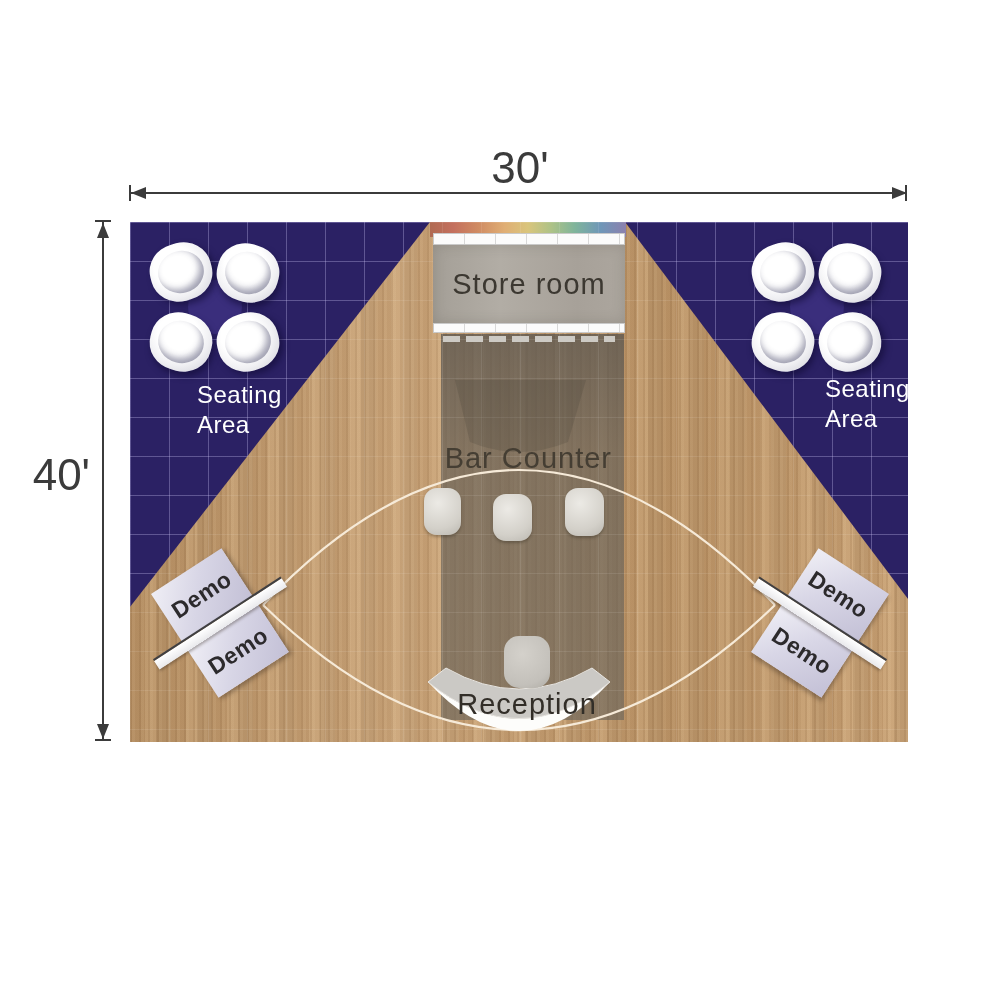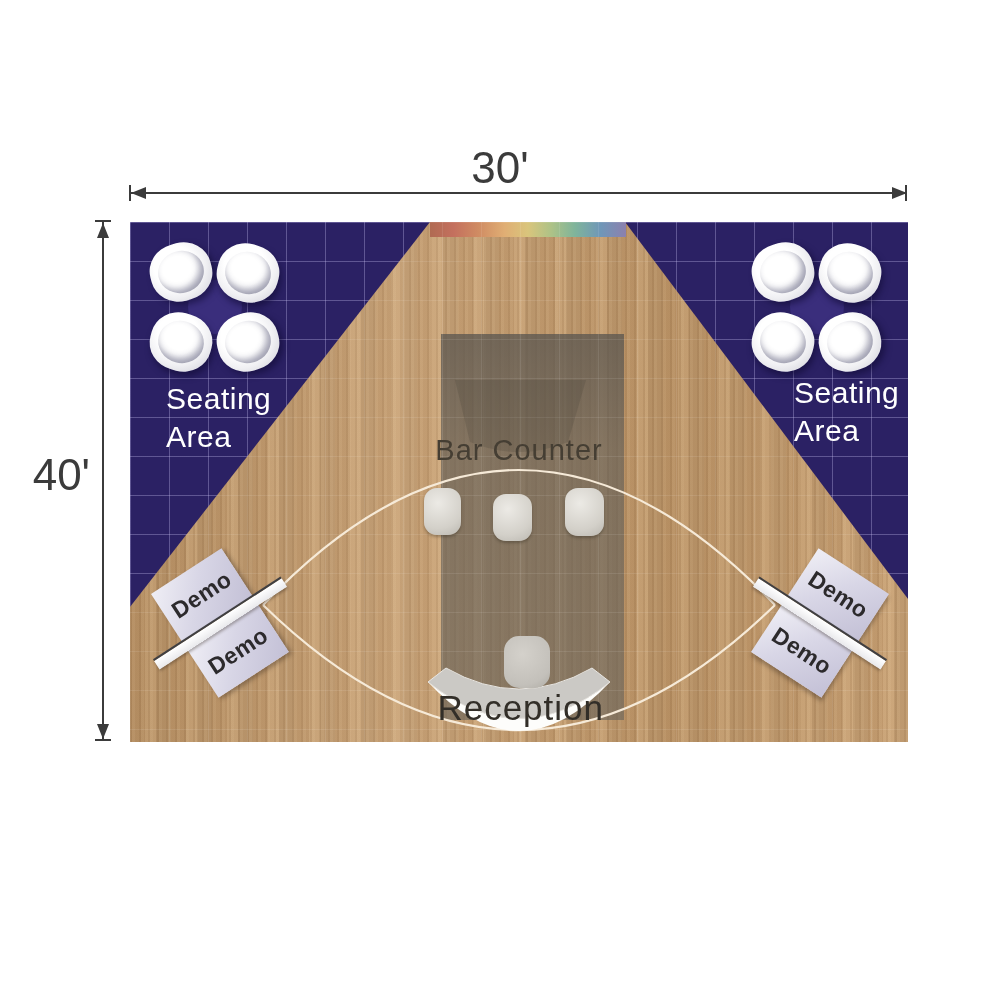--- a/index.html
+++ b/index.html
@@ -14,21 +14,21 @@
   .dim-v-line { position:absolute; left:102px; top:222px; width:2px; height:518px; background:#3b3b3b; }
   .tick-v { position:absolute; width:2px; height:16px; background:#3b3b3b; }
   .tick-h { position:absolute; width:16px; height:2px; background:#3b3b3b; }
   .tick-tl { left:129px; top:185px; } .tick-tr { left:905px; top:185px; }
   .tick-lt { left:95px; top:220px; } .tick-lb { left:95px; top:739px; }
   .arr { position:absolute; width:0; height:0; }
   .arr-left  { left:131px; top:187px; border-top:6px solid transparent; border-bottom:6px solid transparent; border-right:15px solid #3b3b3b; }
   .arr-right { left:892px; top:187px; border-top:6px solid transparent; border-bottom:6px solid transparent; border-left:15px solid #3b3b3b; }
   .arr-up    { left:97px; top:223px; border-left:6px solid transparent; border-right:6px solid transparent; border-bottom:15px solid #3b3b3b; }
   .arr-down  { left:97px; top:724px; border-left:6px solid transparent; border-right:6px solid transparent; border-top:15px solid #3b3b3b; }
-  .dim-h-label { position:absolute; left:420px; top:143px; width:160px; text-align:center; font-size:44px; color:#3b3b3b; }
+  .dim-h-label { position:absolute; left:440px; top:143px; width:160px; text-align:center; font-size:44px; color:#3b3b3b; }
   .dim-v-label { position:absolute; left:14px; top:450px; width:76px; text-align:right; font-size:44px; color:#3b3b3b; }
 
   
   .plan { position:absolute; left:130px; top:222px; width:778px; height:520px; overflow:hidden; }
   .layer { position:absolute; inset:0; }
 
   .carpet {
     background-color:#2b2164;
     background-image:
       linear-gradient(rgba(175,164,232,0.28) 1px, transparent 1px),
@@ -84,22 +84,22 @@
     background:linear-gradient(90deg,#a49f97,#b2ada5 35%,#a7a199 75%,#aca69e);
     font-size:29px; color:#3c3831; letter-spacing:1px;
     box-shadow:inset 0 0 14px rgba(60,55,45,0.18);
   }
   .store-bar-bottom { height:10px; }
   .store-dashes {
     margin:3px 10px 0; height:6px;
     background:repeating-linear-gradient(90deg,#cdcac4 0 17px, transparent 17px 23px);
   }
 
-  .bar-label { position:absolute; left:296px; top:212px; width:186px; text-align:center; font-size:29px; color:#453e33; letter-spacing:1px; }
-  .reception-label { position:absolute; left:288px; top:466px; width:186px; text-align:right; font-size:35px; color:#322e28; letter-spacing:1px; }
+  .bar-label { position:absolute; left:296px; top:220px; width:186px; text-align:right; font-size:29px; color:#453e33; letter-spacing:1px; }
+  .reception-label { position:absolute; left:304px; top:466px; width:186px; text-align:center; font-size:29px; color:#322e28; letter-spacing:1px; }
 
   
   .demo-group { position:absolute; width:170px; height:150px; display:flex; align-items:center; justify-content:center; }
   .demo-left  { left:5px;   top:326px; }
   .demo-right { left:605px; top:326px; }
   .demo-inner { display:flex; flex-direction:column; align-items:center; }
   .demo-left  .demo-inner { transform:rotate(-33deg); }
   .demo-right .demo-inner { transform:rotate(33deg); }
   .demo-rect {
     width:84px; height:57px; display:flex; align-items:center; justify-content:center;
@@ -125,21 +125,21 @@
     box-shadow:3px 4px 6px rgba(15,10,50,0.55);
   }
   .chair::after {
     content:""; position:absolute; inset:8px; border-radius:50%;
     box-shadow:inset -3px -4px 7px rgba(150,150,168,0.9), inset 2px 2px 4px rgba(255,255,255,0.95);
   }
   .c1 { left:20px; top:21px; transform:rotate(-15deg); }
   .c2 { left:87px; top:22px; transform:rotate(15deg); }
   .c3 { left:20px; top:91px; transform:rotate(15deg); }
   .c4 { left:87px; top:91px; transform:rotate(-15deg); }
-  .seat-label { position:absolute; color:#ffffff; font-size:30px; line-height:1.25; letter-spacing:0.5px; }
+  .seat-label { position:absolute; color:#ffffff; font-size:24px; line-height:1.25; letter-spacing:0.5px;margin-left:31px; }
   .seat-label-left  { left:36px;  top:158px; }
   .seat-label-right { left:664px; top:152px; }
 
   
   .plan-title {
     position:absolute; left:660px; top:914px; width:250px; text-align:right;
     font-size:60px; font-weight:700; color:#322d2d; line-height:1;
   }
 </style>
 </head>
@@ -174,20 +174,26 @@
       <path d="M133 383 Q389 633 645 383" fill="none" stroke="#f6ead8" stroke-width="2.2"></path>
       <path d="M298 460 Q389 533 480 460 Q389 558 298 460 Z" fill="#fdfdfb"></path>
       <path d="M316 446 Q389 488 462 446 L480 460 Q389 533 298 460 Z" fill="#cbc9c5" stroke="#e8e6e2" stroke-width="1"></path>
     </svg>
 
     <div class="stool stool1"></div>
     <div class="stool stool2"></div>
     <div class="stool stool3"></div>
     <div class="desk-chair"></div>
 
+    <div class="store-room">
+      <div class="store-bar"></div>
+      <div class="store-body">Store room</div>
+      <div class="store-bar store-bar-bottom"></div>
+      <div class="store-dashes"></div>
+    </div>
 
     <div class="bar-label">Bar Counter</div>
     <div class="reception-label">Reception</div>
 
     <div class="demo-group demo-left">
       <div class="demo-inner">
         <div class="demo-rect">
           <span class="demo-text">Demo</span>
         </div>
         <div class="demo-bar"></div>

